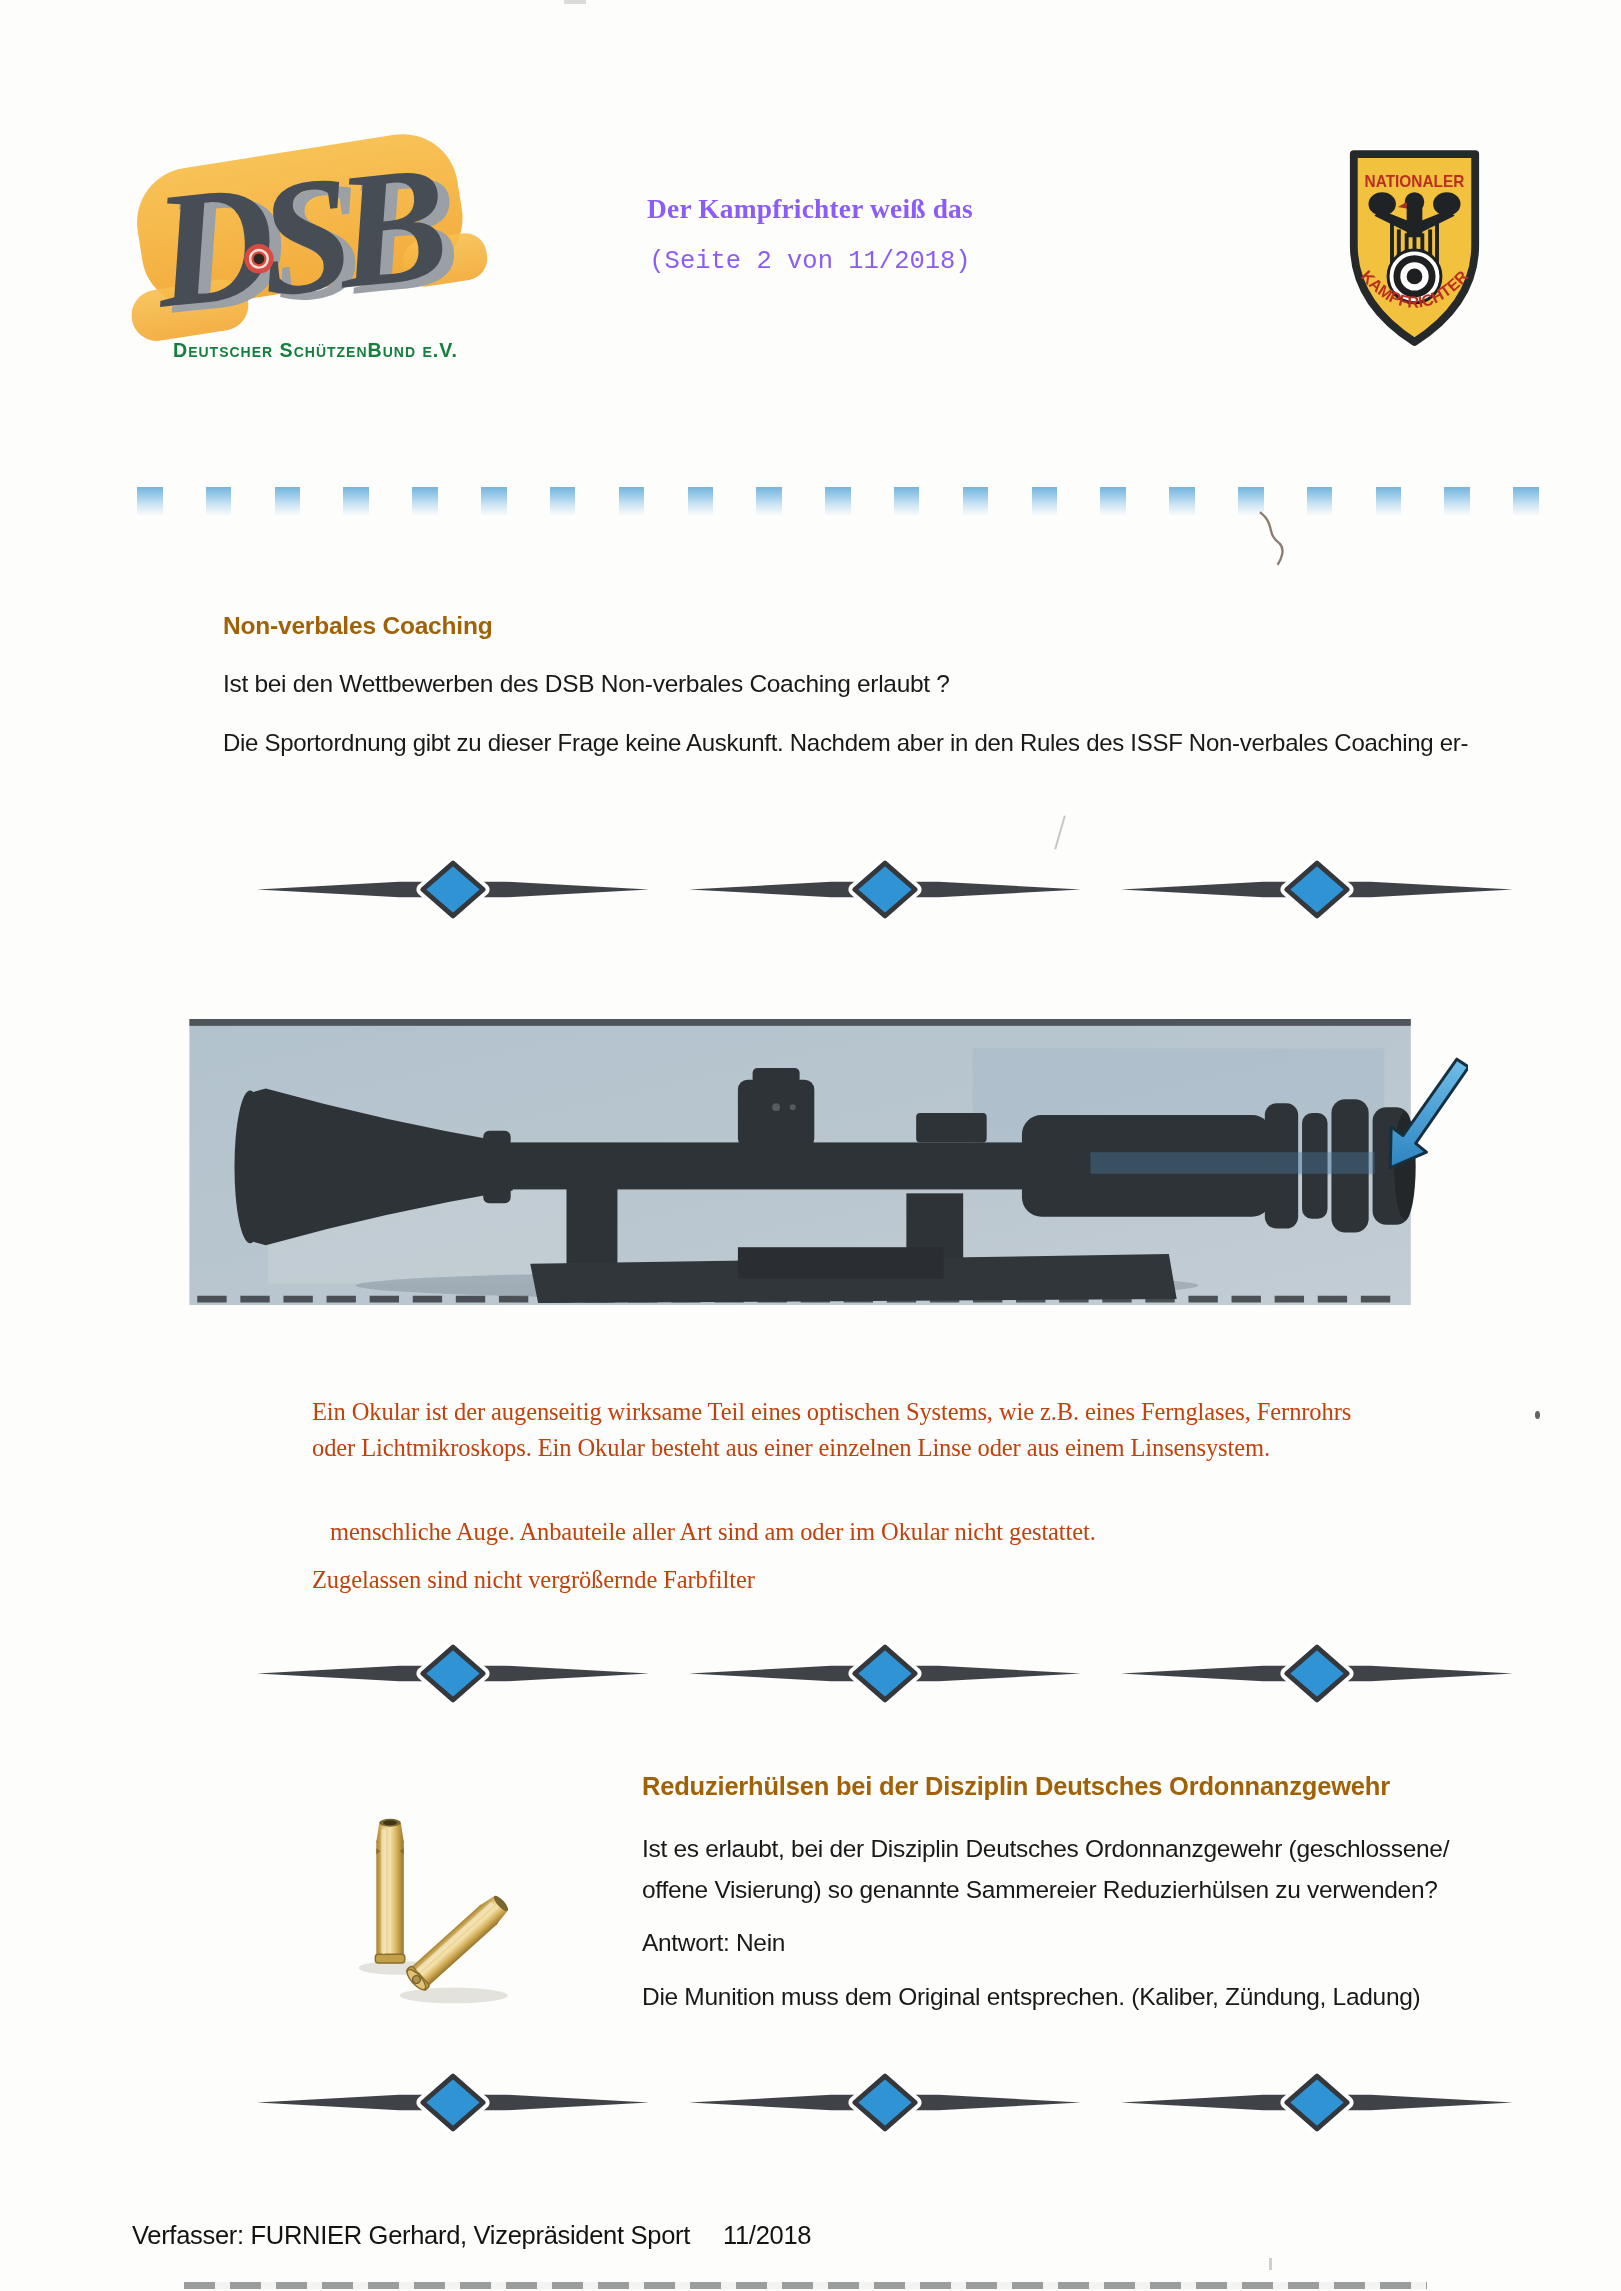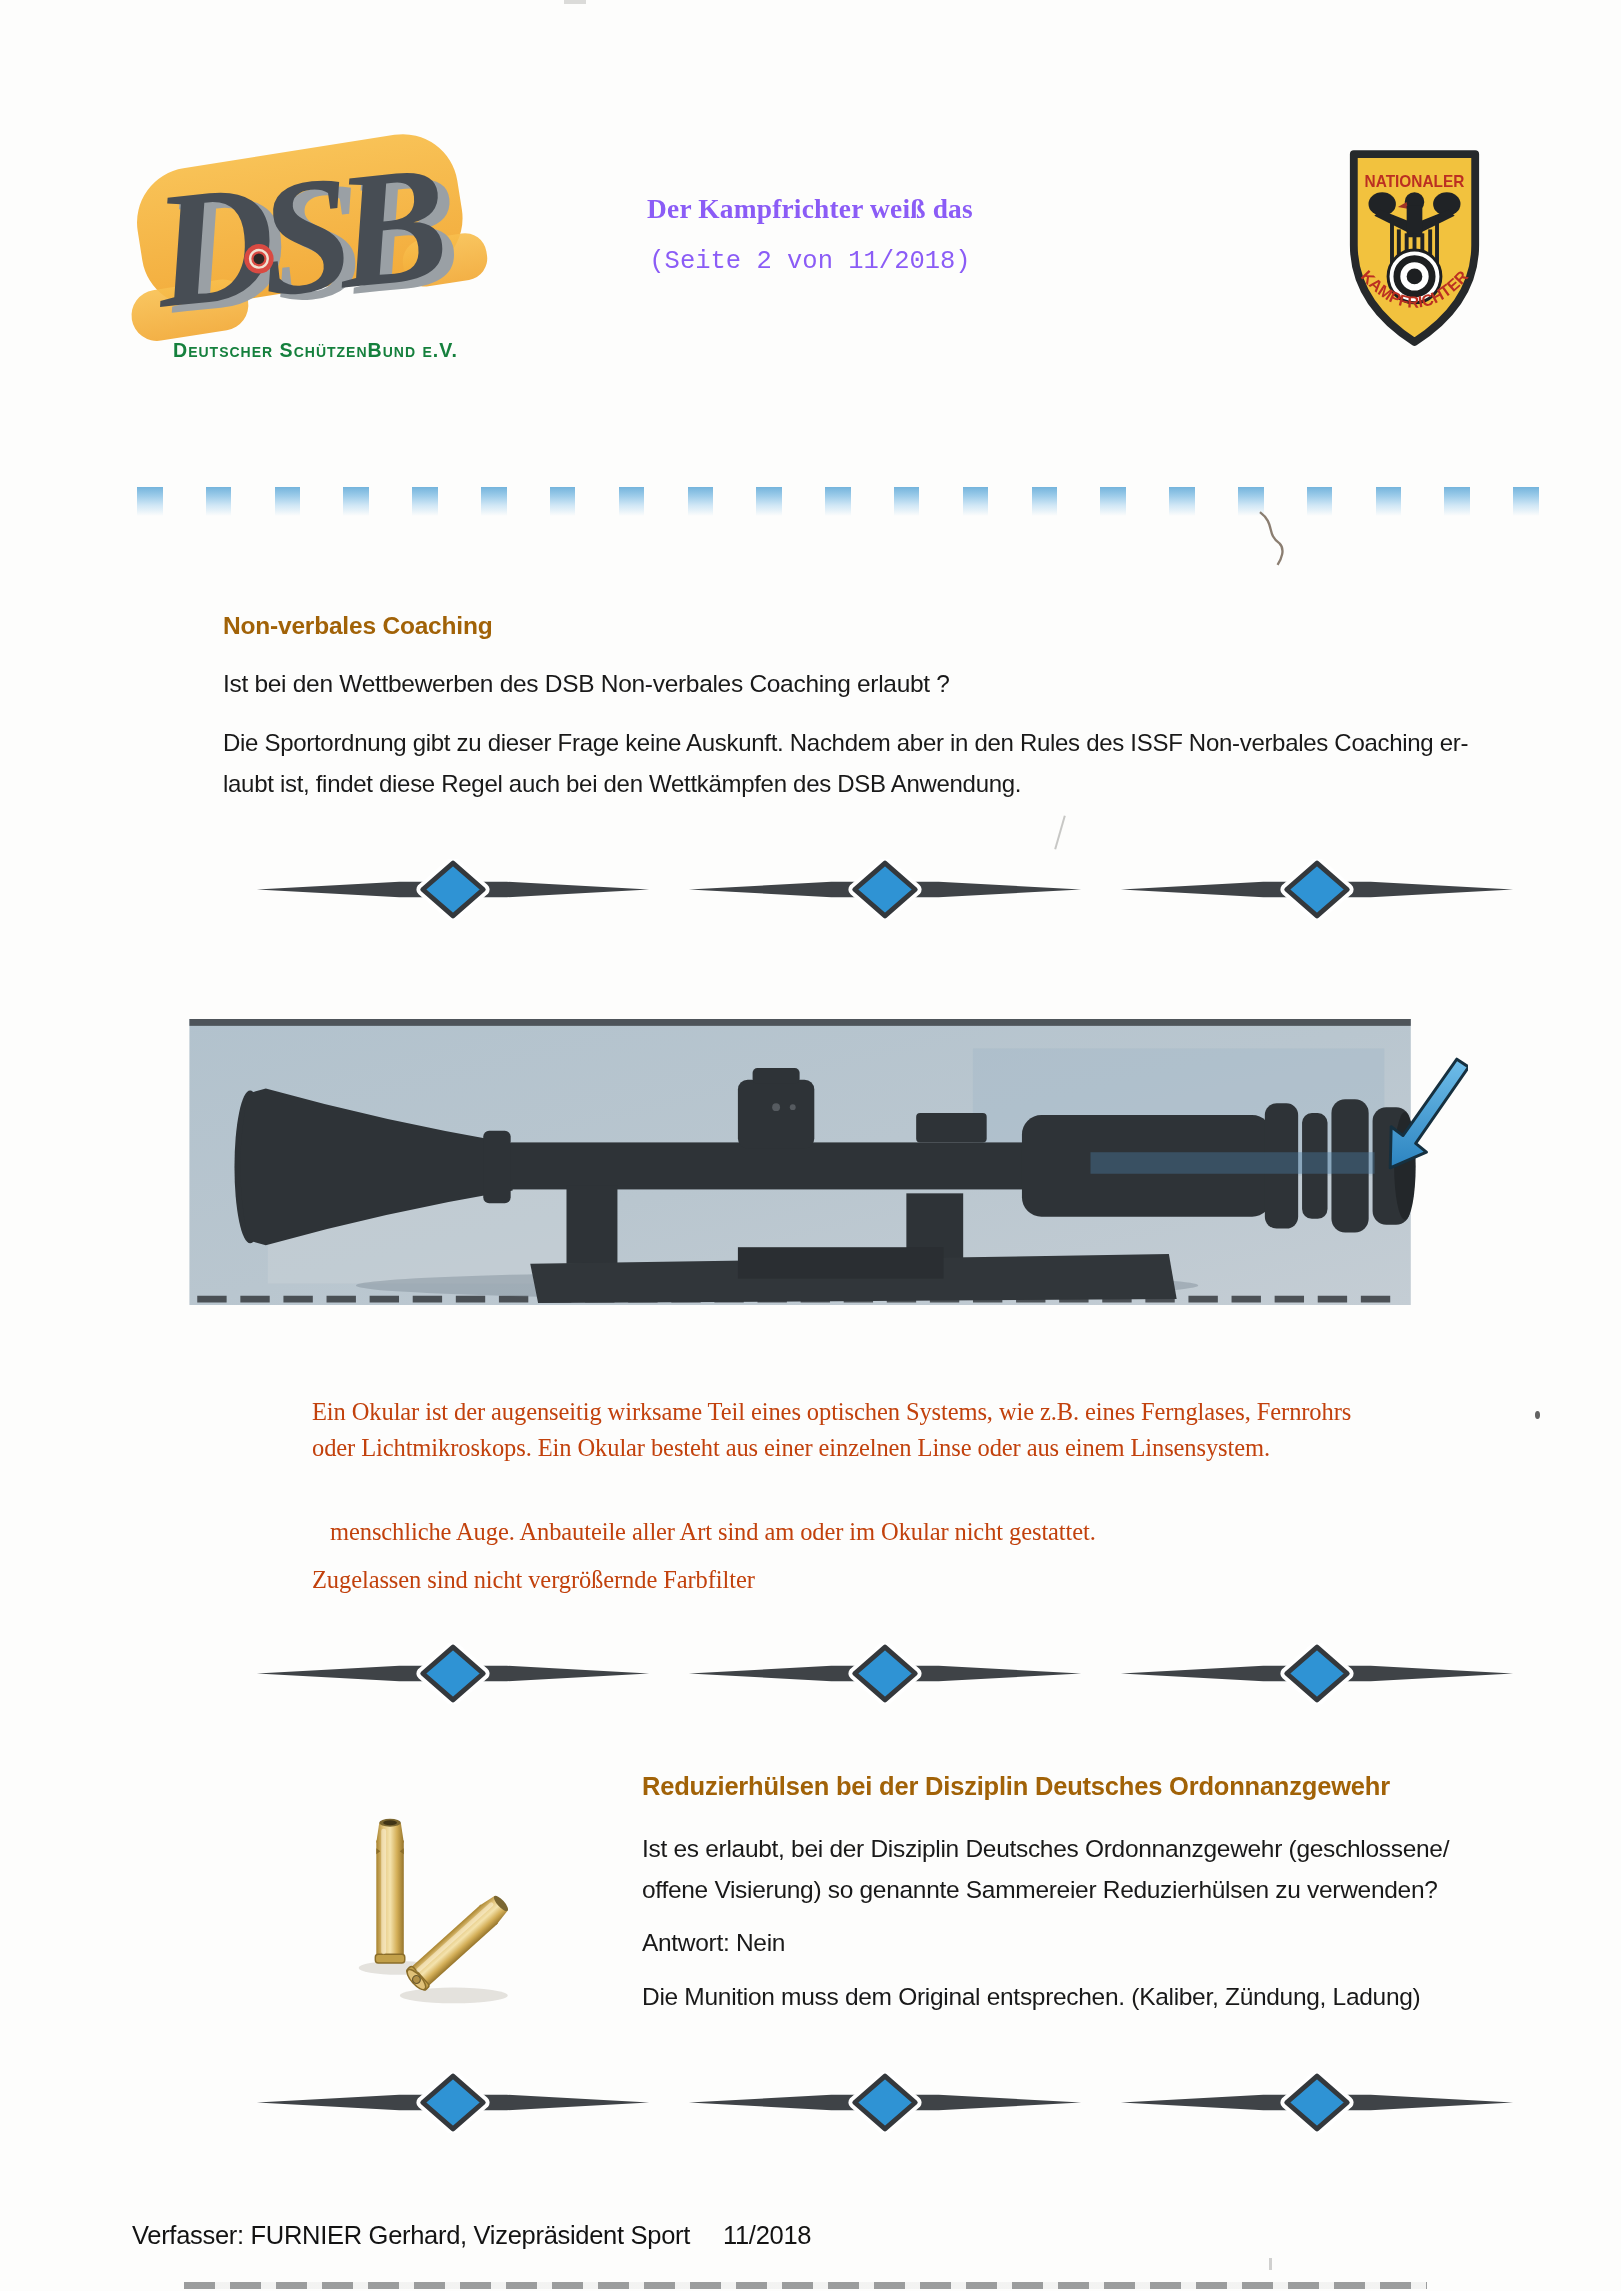--- a/index.html
+++ b/index.html
@@ -130,21 +130,20 @@
       <div class="dash"></div>
       <div class="dash"></div>
     </div>
   <svg class="abs" style="left:1258px;top:510px;" width="43" height="57" viewBox="0 0 44 58">
     <path d="M 2,2 C 18,14 8,24 22,34 C 28,40 24,50 20,56" fill="none" stroke="#6e5e4d" stroke-width="2.4" opacity=".8"></path>
   </svg>
 
   <div class="abs h-blue" style="left:223px;top:612px;">Non-verbales Coaching</div>
   <div class="abs sans-line" style="left:223px;top:670px;">Ist bei den Wettbewerben des DSB Non-verbales Coaching erlaubt ?</div>
   <div class="abs sans-line" style="left:223px;top:729px;font-size:24px;">Die Sportordnung gibt zu dieser Frage keine Auskunft. Nachdem aber in den Rules des ISSF Non-verbales Coaching er-</div>
-  <div class="abs sans-line" style="left:223px;top:770px;font-size:24px;">laubt ist, findet diese Regel auch bei den Wettkämpfen des DSB Anwendung.</div>
   <div class="mark" style="left:1059px;top:815px;width:2px;height:35px;opacity:.55;transform:rotate(16deg);"></div>
 
   <div class="diamond-divider" style="top:859px;">
 <svg viewBox="0 0 410 62">
   <polygon points="4,31 150,23 260,23 406,31 260,39 150,39" fill="#3f4347"></polygon>
   <polygon points="205,4 236,31 205,58 174,31" fill="none" stroke="#ffffff" stroke-width="13" stroke-linejoin="round"></polygon>
   <polygon points="205,4 236,31 205,58 174,31" fill="#2f93d4" stroke="#34383c" stroke-width="5" stroke-linejoin="round"></polygon>
 </svg>
 <svg viewBox="0 0 410 62">
   <polygon points="4,31 150,23 260,23 406,31 260,39 150,39" fill="#3f4347"></polygon>

